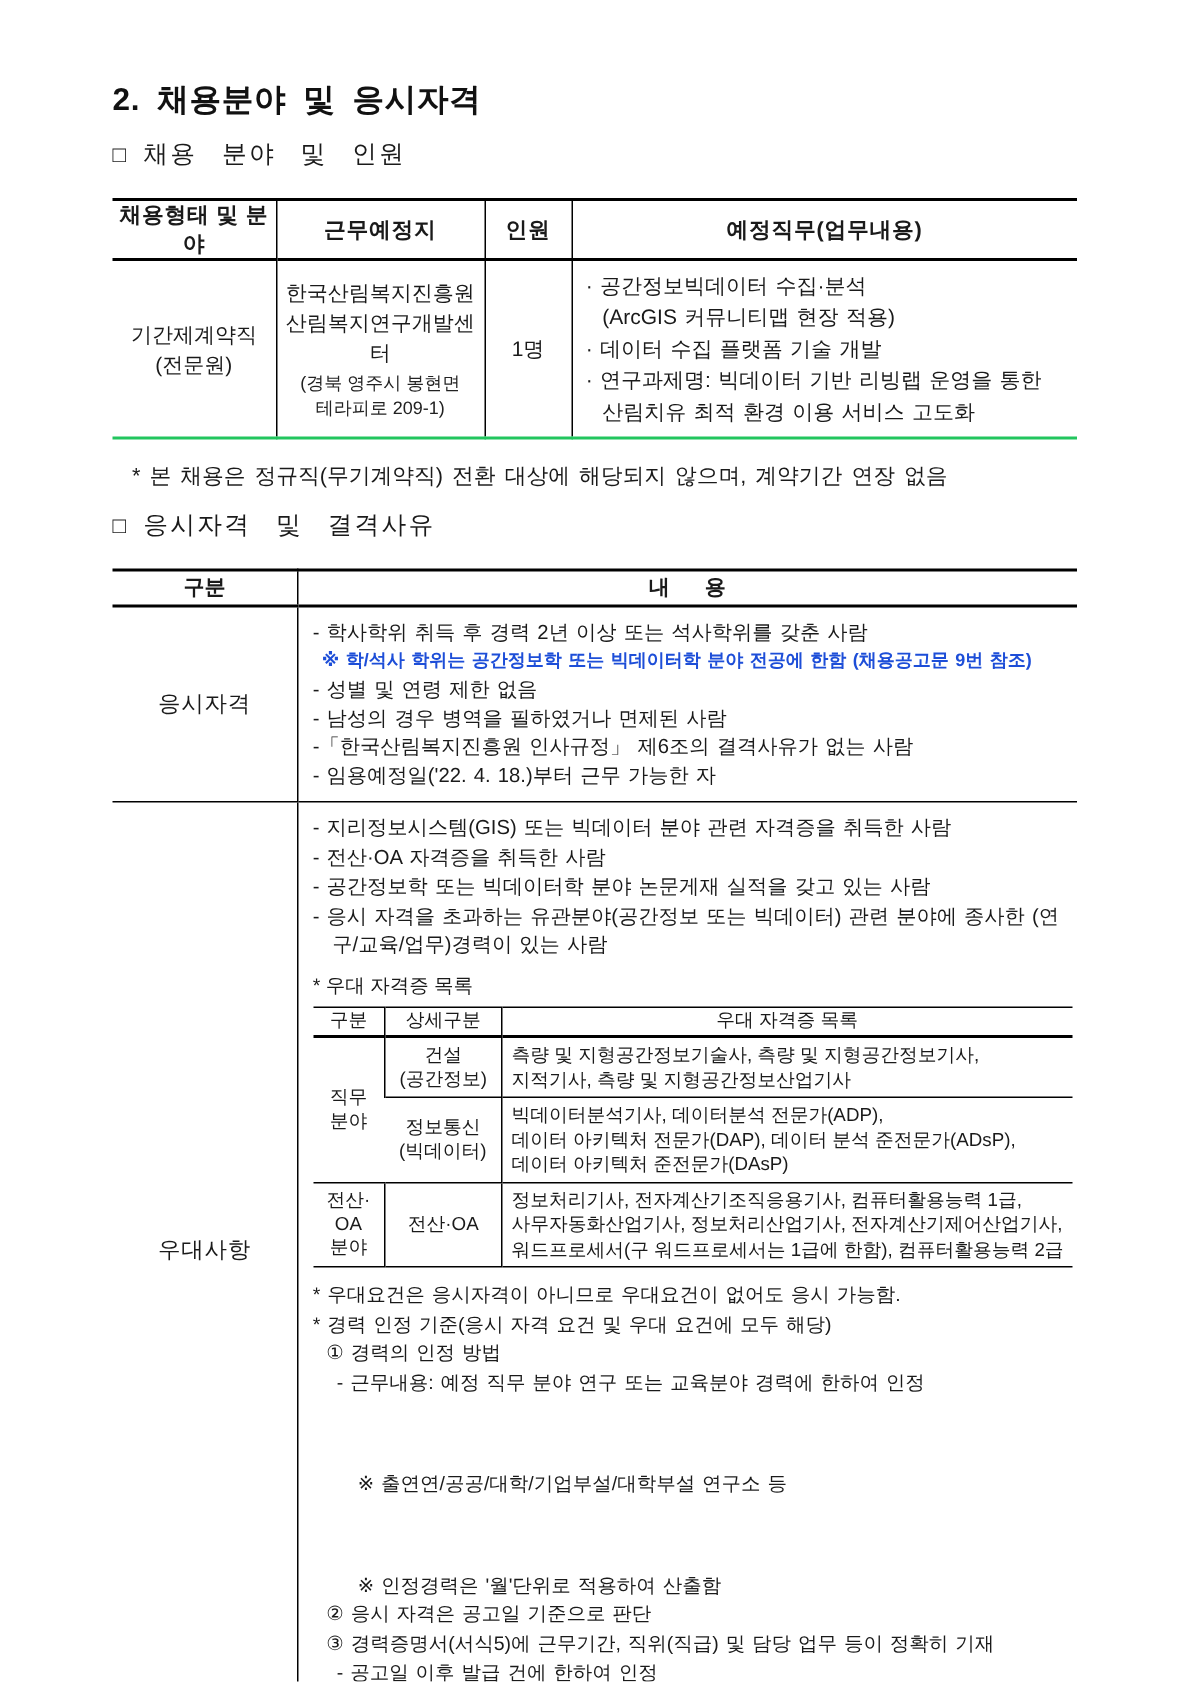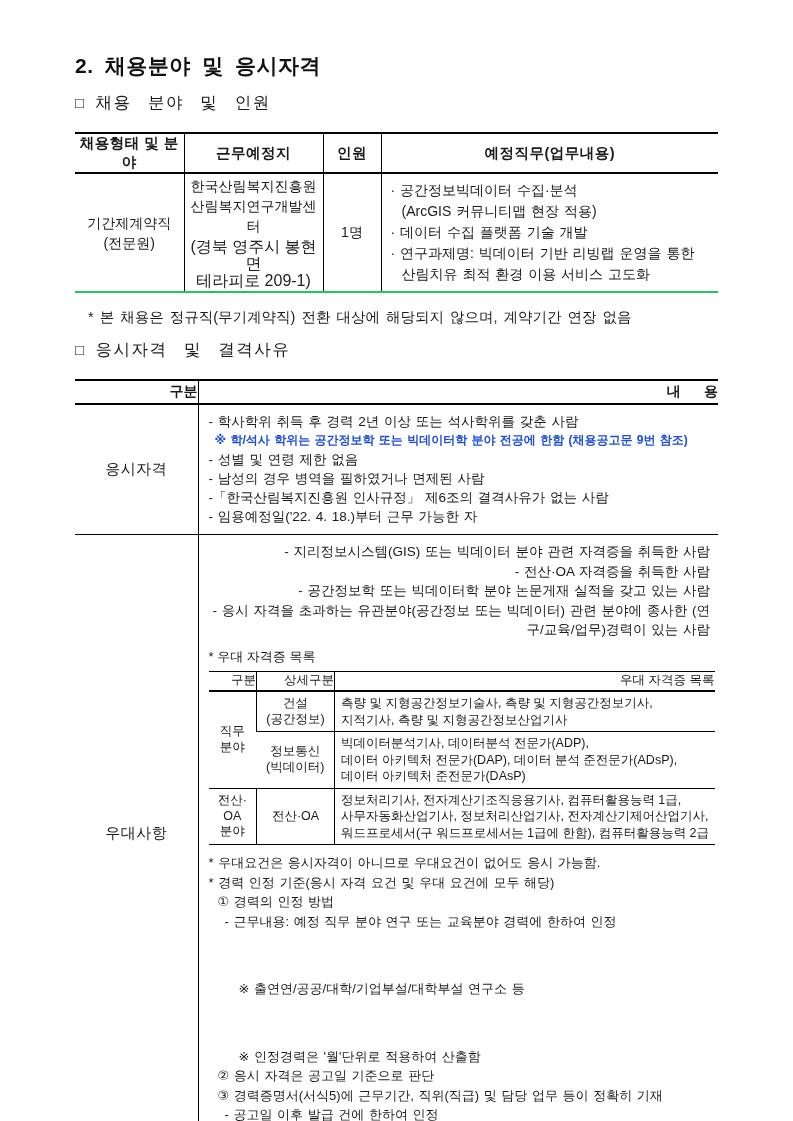--- a/index.html
+++ b/index.html
@@ -26,36 +26,36 @@
   table { border-collapse: collapse; table-layout: fixed; width: 643px; }
   .tbl { border-top: 2.5px solid #000; border-bottom: 2px solid #22c55e; margin-top: 18px; }
   .tbl th { border-bottom: 2px solid #000; font-weight: bold; }
   .tbl th + th, .tbl td + td { border-left: 1.5px solid #000; }
   .tbl td { vertical-align: middle; }
 
   
   .t1 th { height: 33px; font-size: 14.5px; letter-spacing: 0.5px; }
   .t1 td { height: 113px; font-size: 14px; text-align: center; }
   .ml { white-space: pre-line; line-height: 20px; }
-  .loc-detail { white-space: pre-line; font-size: 16px; line-height: 17px; margin-top: 2px; color: #222; }
+  .loc-detail { white-space: pre-line; font-size: 12px; line-height: 17px; margin-top: 2px; color: #222; }
   .duty-cell { text-align: left !important; padding: 6px 8px 6px 9px; }
   .duty { white-space: pre-line; padding-left: 11px; text-indent: -11px; line-height: 21px; word-spacing: 1px; }
 
   .note-line { margin: 15px 0 0 13px; font-size: 14.5px; word-spacing: 2px; }
 
   
   .t2 { margin-top: 18px; }
-  .t2 th { height: 24px; font-size: 14px; white-space: pre; text-align: right; }
+  .t2 th { height: 24px; font-size: 14px; white-space: pre; }
   .t2 td.cat { text-align: center; font-size: 15px; letter-spacing: 0.5px; }
   .t2 tr + tr td { border-top: 1.5px solid #000; }
   .content-cell { padding: 7px 8px 8px 10px; }
   .q-line { font-size: 13.5px; line-height: 19px; word-spacing: 1px; padding-left: 12px; text-indent: -12px; }
   .q-line.sub { font-size: 12px; padding-left: 18px; text-indent: -12px; color: #1d4ed8; font-weight: bold; }
 
-  .pref-bullet { font-size: 13.5px; line-height: 19.5px; word-spacing: 1px; padding-left: 13px; text-indent: -13px; text-align: right; }
+  .pref-bullet { font-size: 13.5px; line-height: 19.5px; word-spacing: 1px; padding-left: 13px; text-indent: -13px; }
   .cert-label { margin-top: 8px; font-size: 13px; }
 
   .cert-tbl { width: 506px; margin-top: 5px; border-top: 1.5px solid #000; border-bottom: 1.5px solid #000; }
   .cert-tbl th { border-bottom: 2px solid #000; font-weight: normal; height: 20px; font-size: 12.5px; }
   .cert-tbl th + th, .cert-tbl td + td { border-left: 1px solid #000; }
   .cert-tbl td { border-top: 1px solid #000; font-size: 12.5px; vertical-align: middle; padding: 2px 0; }
   .cert-tbl td.ctr { text-align: center; line-height: 15.5px; }
   .cert-tbl td.list { text-align: left; padding: 3px 4px 3px 6px; line-height: 16.5px; white-space: pre-line; }
 
   .pref-notes { margin-top: 8px; }

